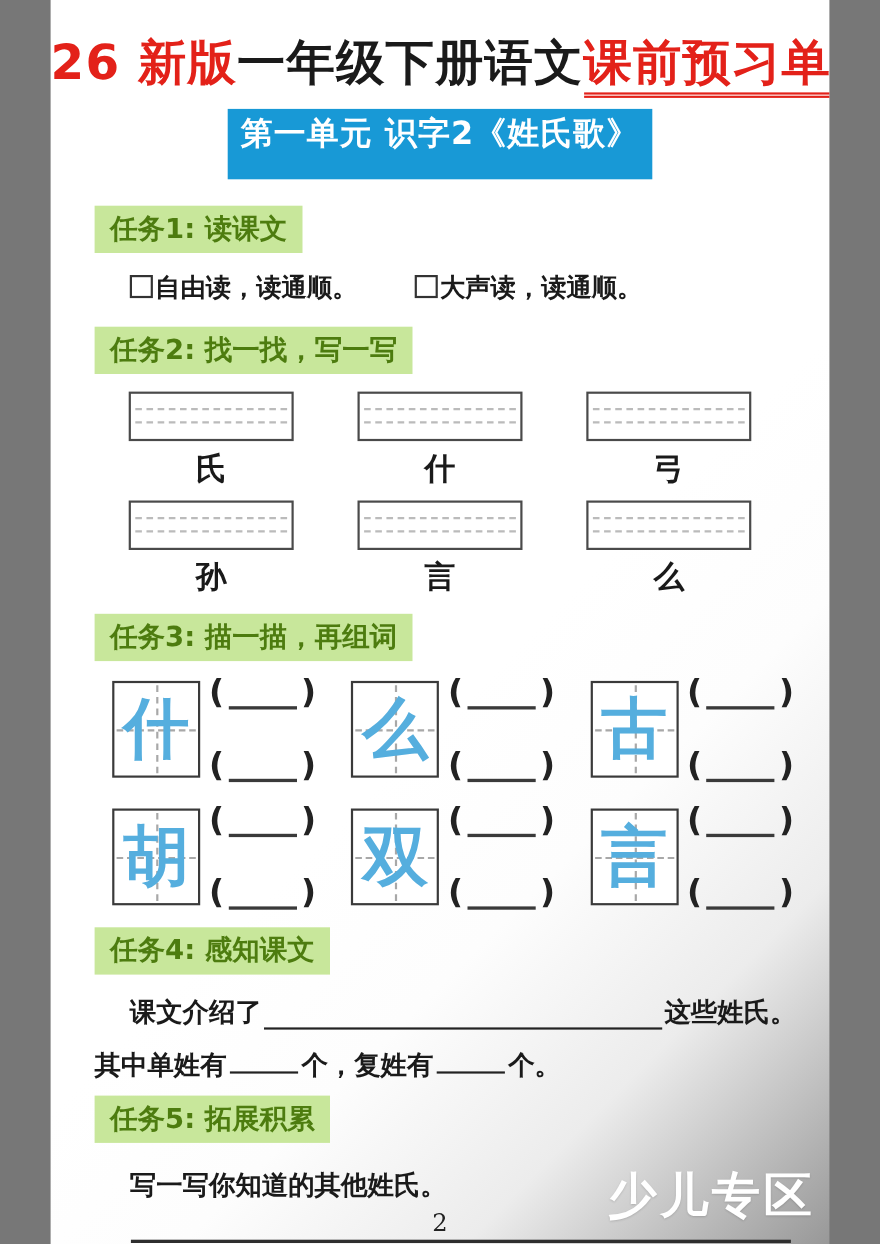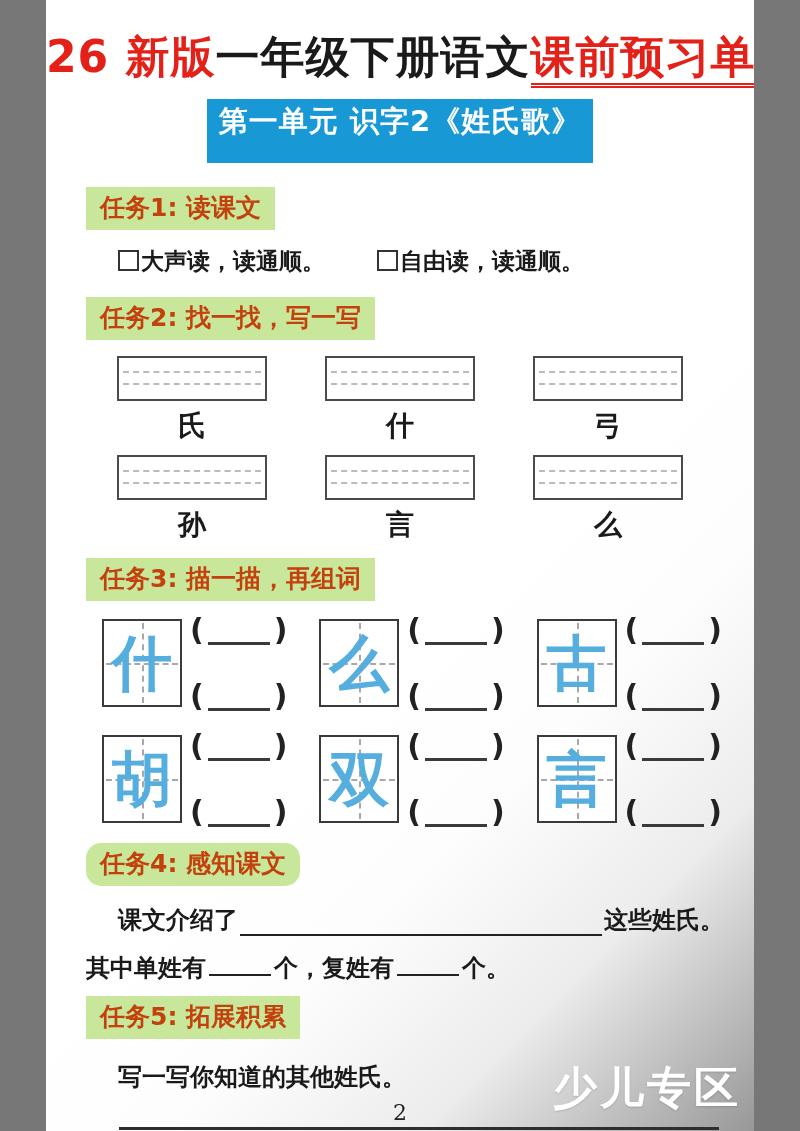--- a/index.html
+++ b/index.html
@@ -21,27 +21,27 @@
 
   
   .banner-wrap { text-align:center; margin-top:12px; }
   .banner {
     display:inline-block; background:#1899d6; color:#ffffff;
     font-size:29px; font-weight:bold; padding:3px 12px 21px; letter-spacing:1px;
   }
 
   
   .task-header {
-    display:inline-block; background:#c8e79b; color:#c2410c;
+    display:inline-block; background:#c8e79b; color:#4d7c0f;
     font-size:25px; font-weight:bold; padding:4px 14px 6px; margin:0 0 0 40px;
   }
   .hdr1 { margin-top:24px; }
   .hdr2 { margin-top:20px; }
   .hdr3 { margin-top:10px; }
-  .hdr4 { margin-top:16px;border-radius:15px; }
+  .hdr4 { margin-top:16px; }
   .hdr5 { margin-top:12px; }
 
   
   .check-row { display:flex; gap:52px; margin:16px 20px 0 72px; font-size:23px; font-weight:600; }
   .check-item { position:relative; white-space:nowrap; }
   .cb {
     display:inline-block; width:21px; height:21px; border:2px solid #333;
     vertical-align:-2px; margin-right:2px; background:#fff;
   }
 
@@ -105,22 +105,22 @@
 <div class="page">
 
   <h1 class="title"><span class="red">26 新版</span><span>一年级下册语文</span><span class="red underlined">课前预习单</span></h1>
 
   <div class="banner-wrap">
     <div class="banner">第一单元 识字2《姓氏歌》</div>
   </div>
 
   <div><span class="task-header hdr1">任务1: 读课文</span></div>
   <div class="check-row">
+    <span class="check-item"><span class="cb"></span><span>自由读，读通顺。</span></span>
     <span class="check-item"><span class="cb"></span><span>大声读，读通顺。</span></span>
-    <span class="check-item"><span class="cb"></span><span>自由读，读通顺。</span></span>
   </div>
 
   <div><span class="task-header hdr2">任务2: 找一找，写一写</span></div>
   <div class="write-grid">
     <div class="w-cell">
       <div class="pybox"></div>
       <div class="w-char">氏</div>
     </div>
     <div class="w-cell">
       <div class="pybox"></div>

